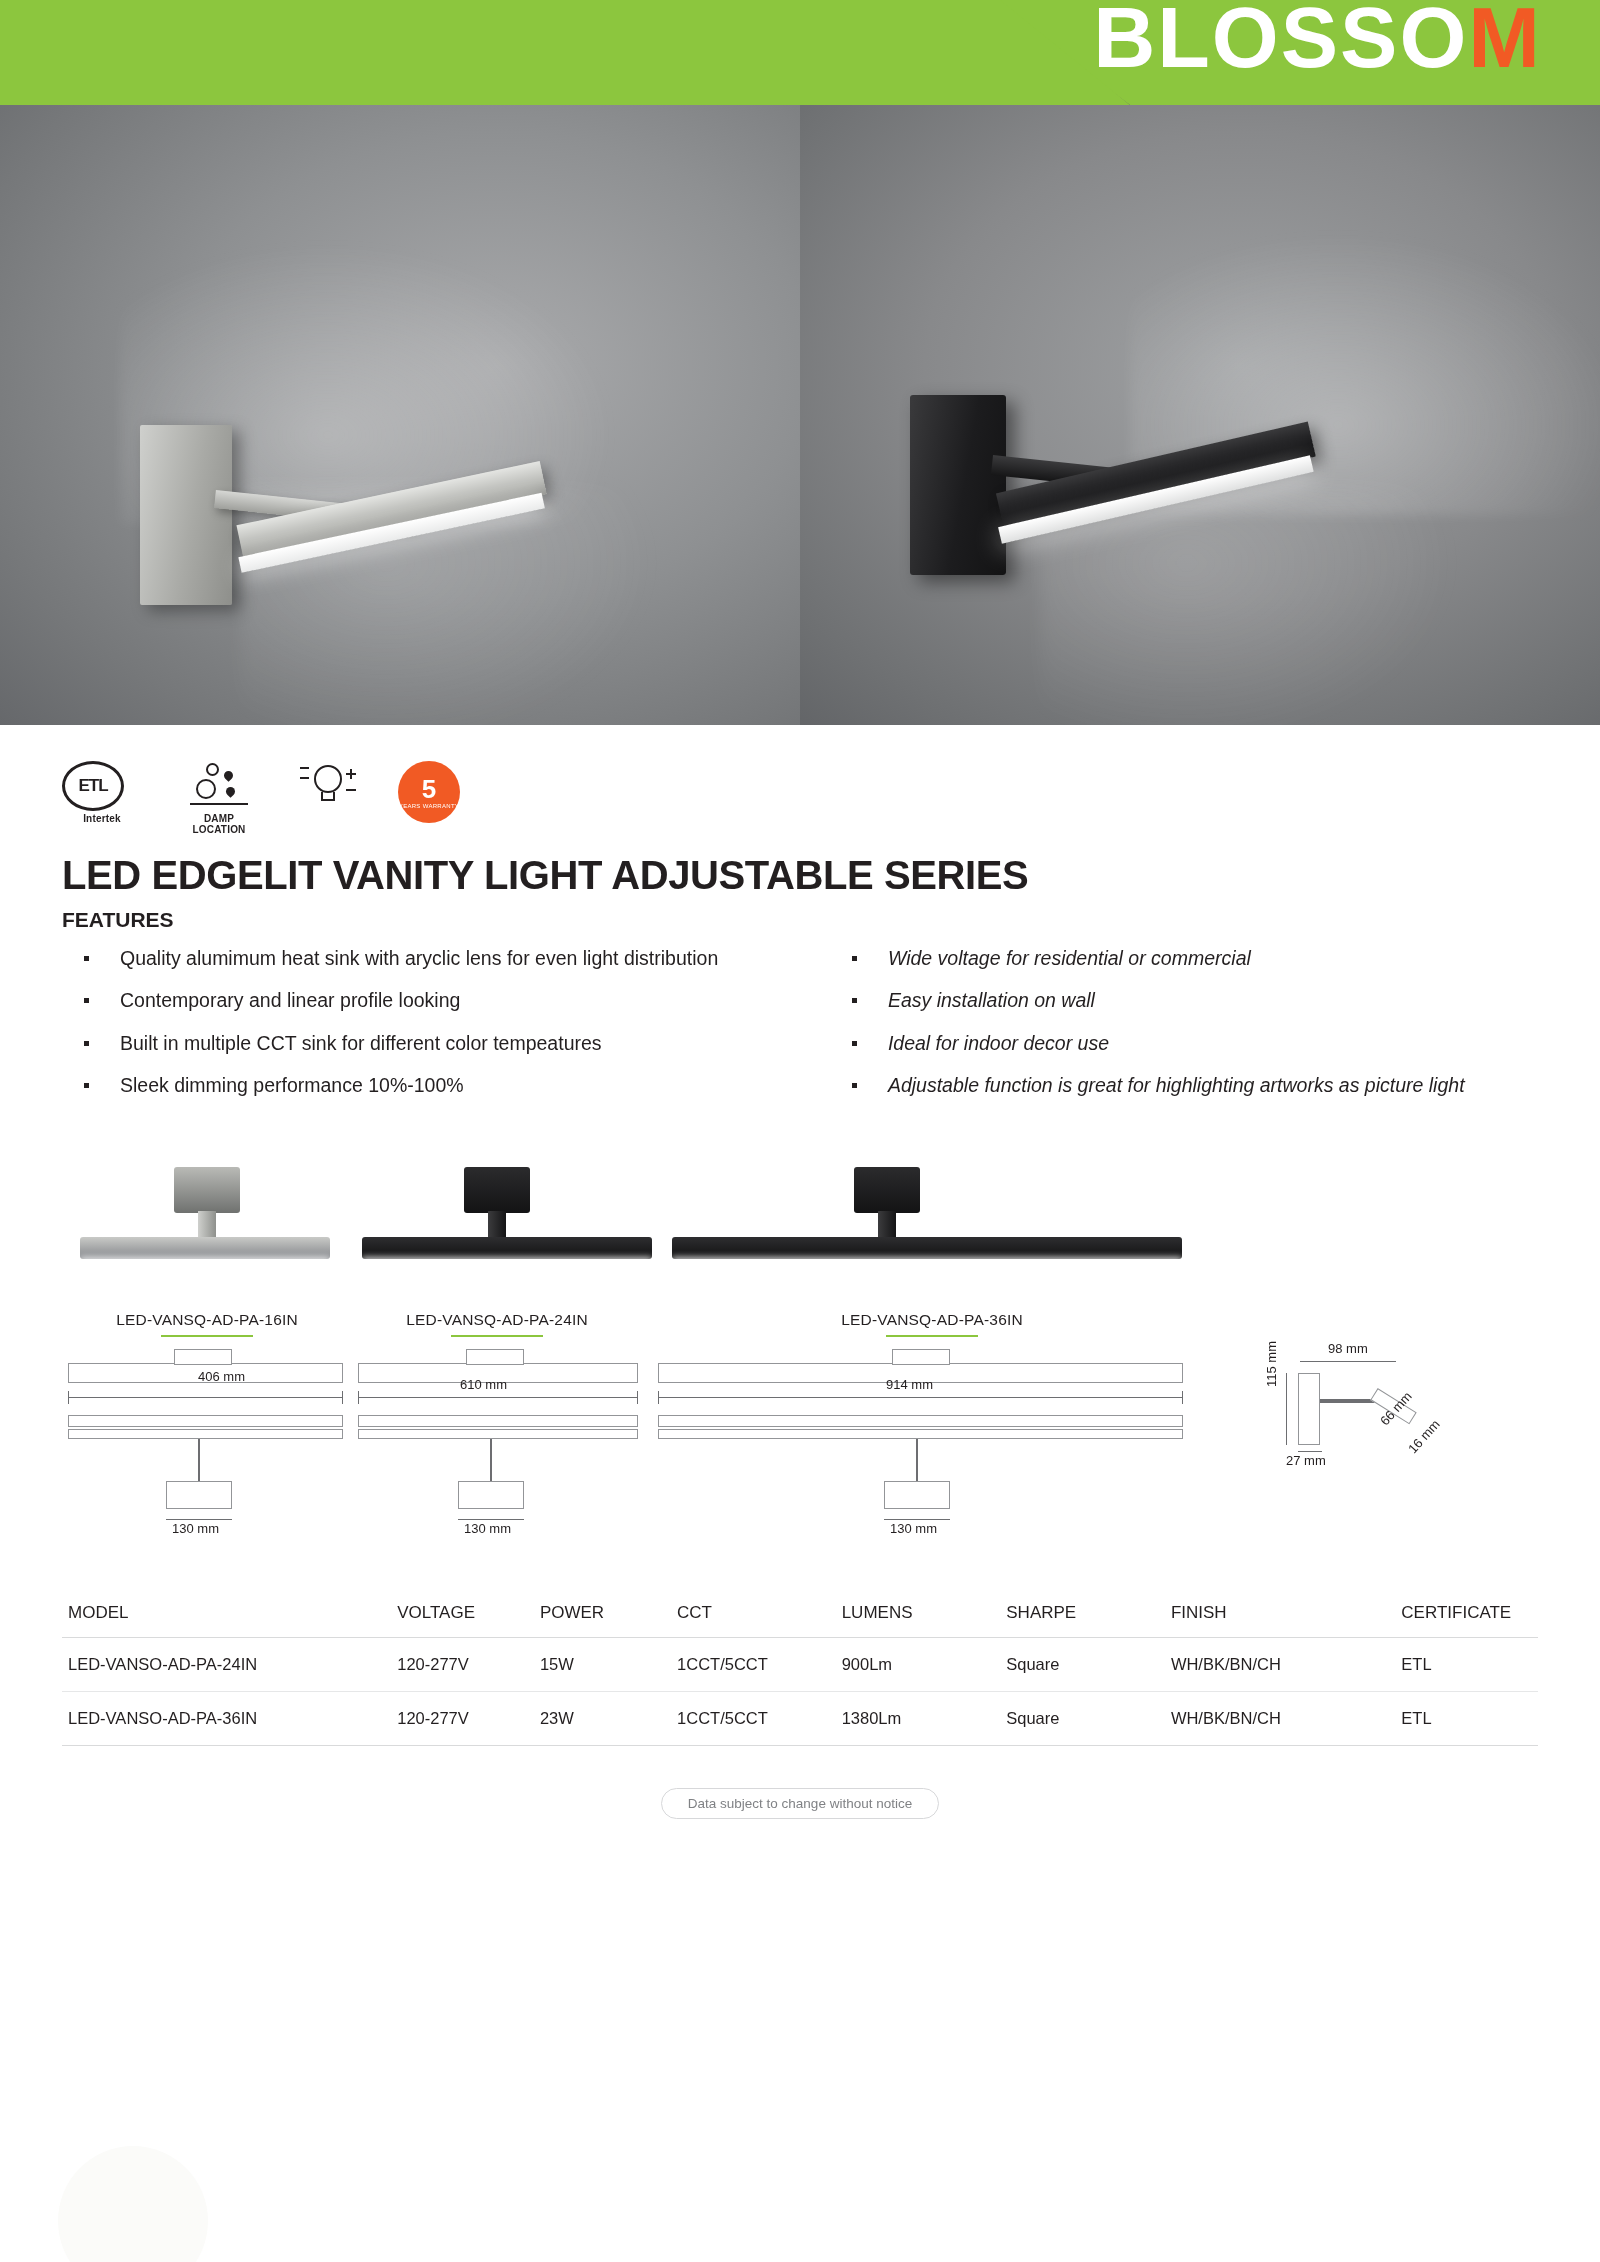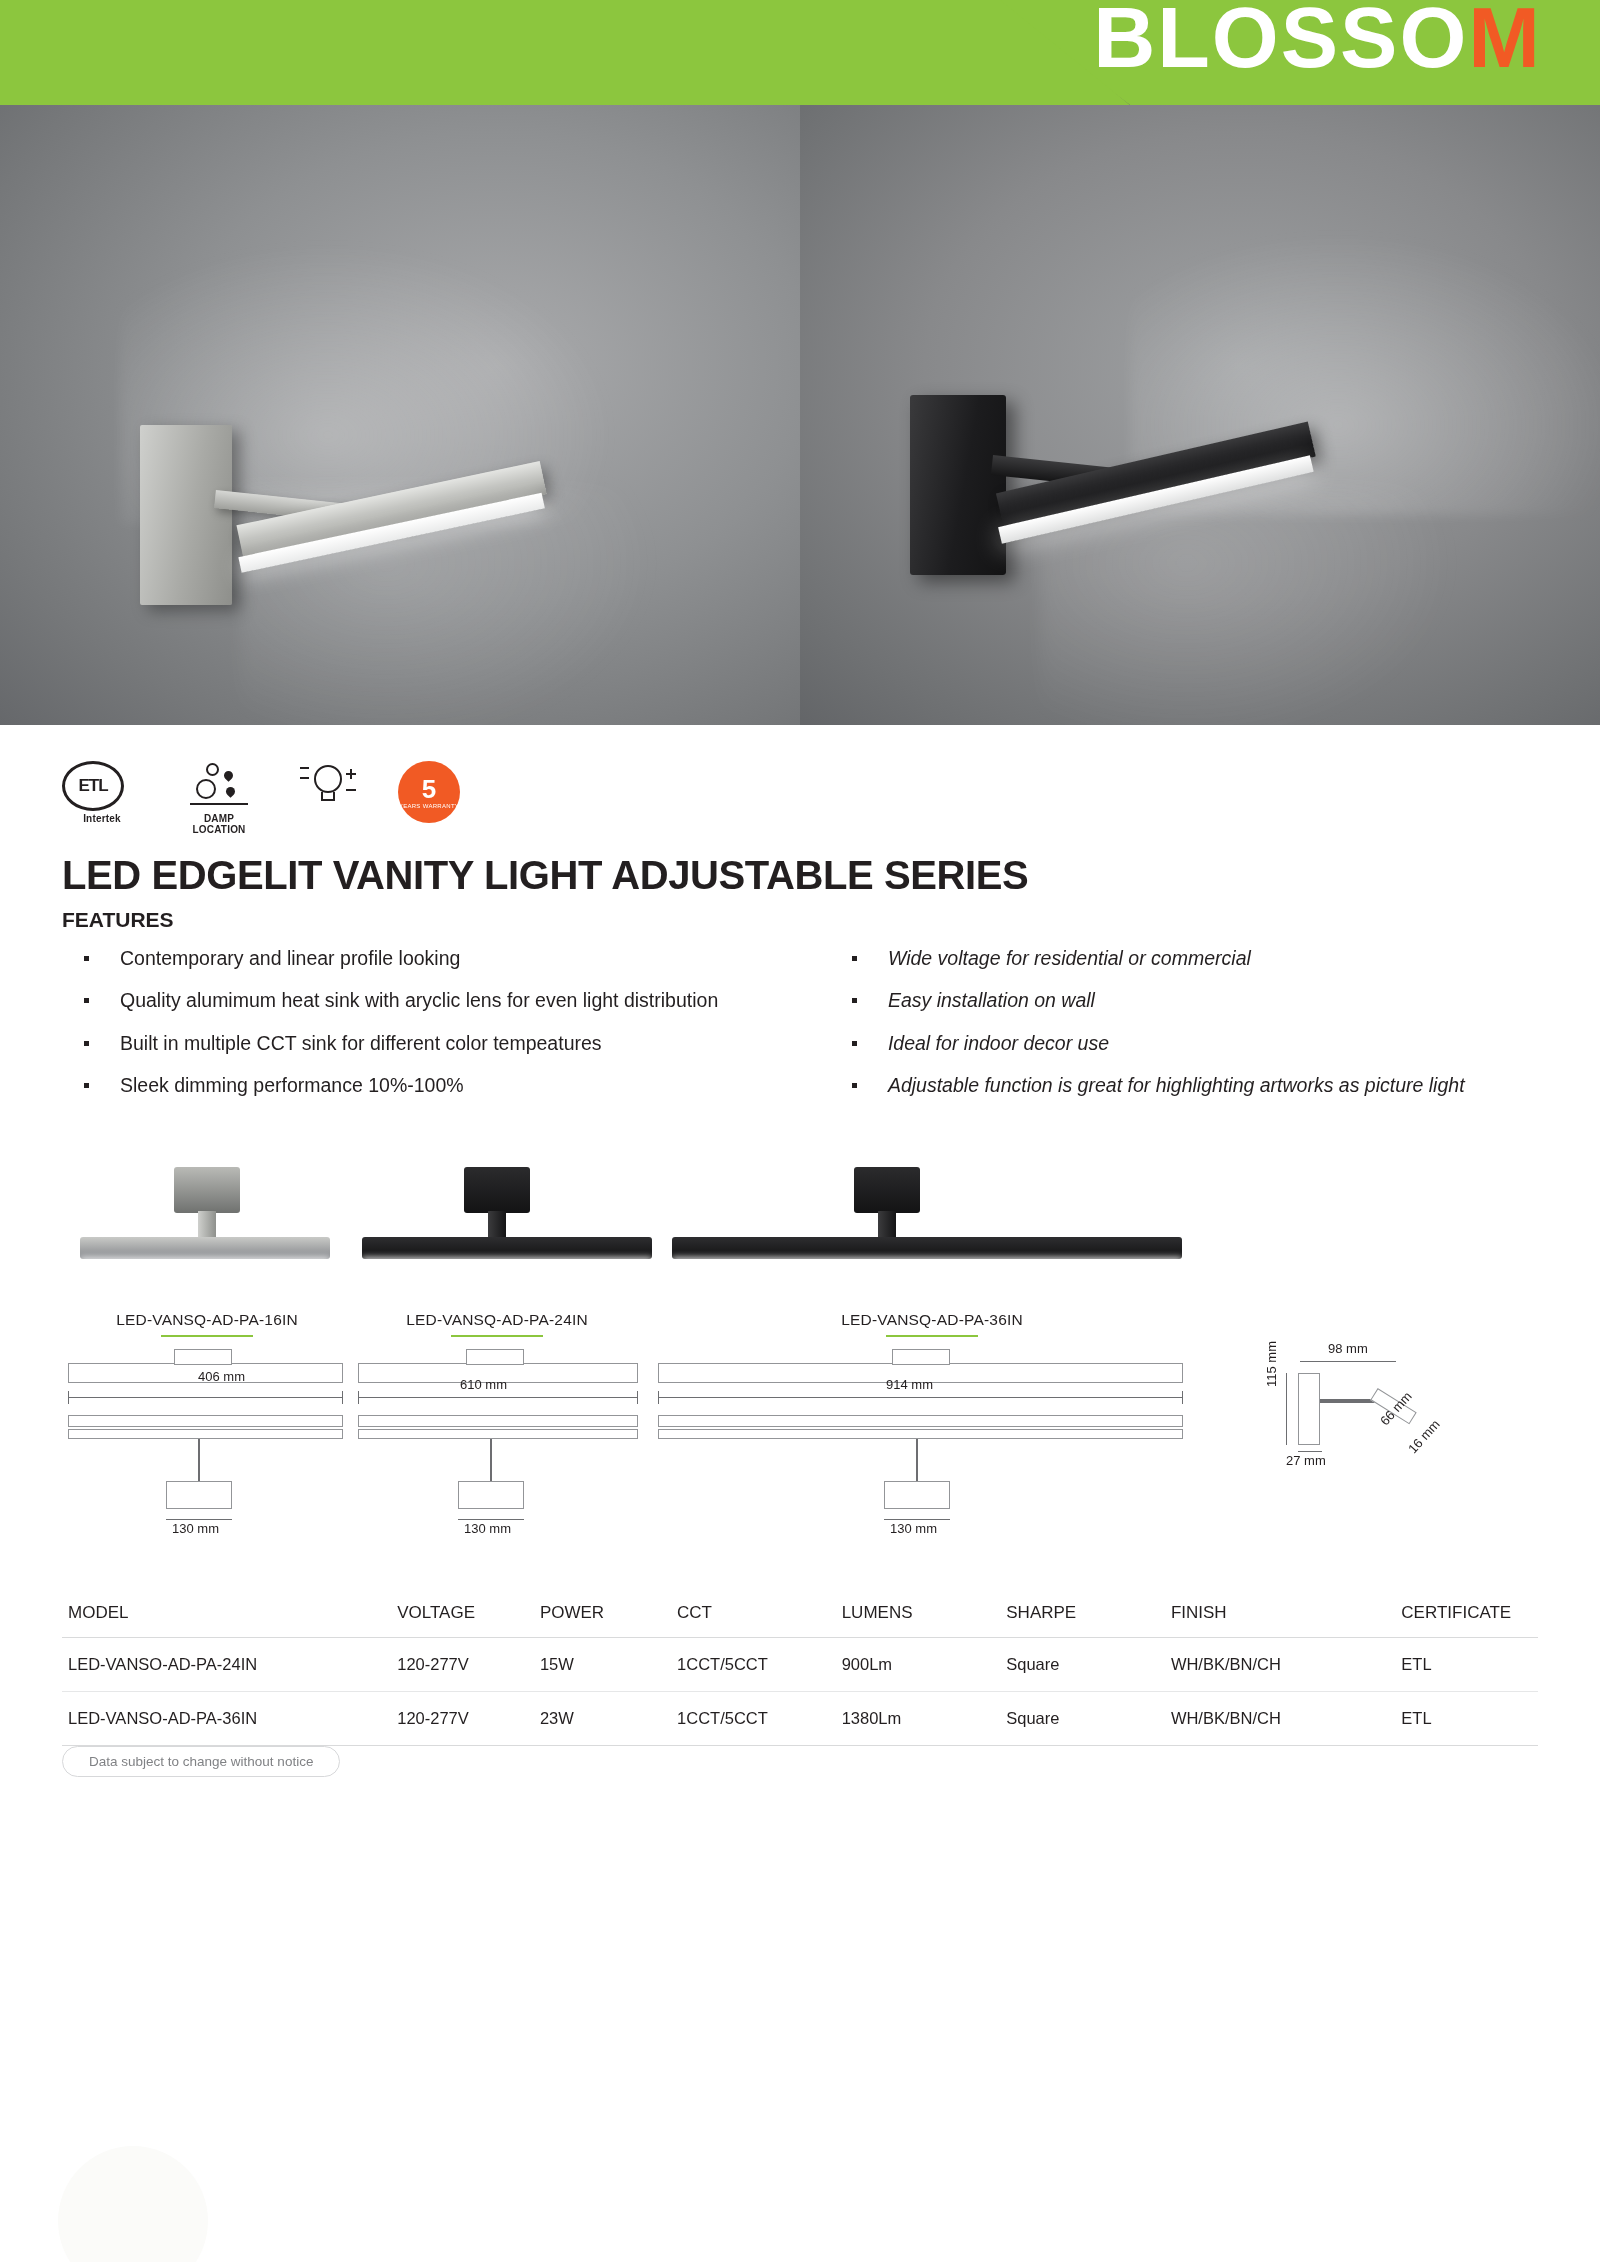--- a/index.html
+++ b/index.html
@@ -353,21 +353,21 @@
   table.spec tr:last-child td { border-bottom:1px solid #d9dadb; }
   .col-model { width:300px; }
   .col-volt { width:130px; }
   .col-power { width:125px; }
   .col-cct { width:150px; }
   .col-lum { width:150px; }
   .col-sharpe { width:150px; }
   .col-finish { width:210px; }
   .col-cert { width:130px; }
 
-  .notice-wrap { text-align:left; }
+  .notice-wrap { text-align:center; margin-top:42px; }
   .notice {
     display:inline-block;
     padding:7px 26px;
     border:1px solid #d7d8da;
     border-radius:22px;
     font-size:13.5px;
     color:#808285;
   }
 
   
@@ -452,22 +452,22 @@
     </div>
   </div>
 </div>
 
 <div class="content">
   <h1 class="main-title">LED EDGELIT VANITY LIGHT ADJUSTABLE SERIES</h1>
   <h2 class="features-h">FEATURES</h2>
   <div class="feat-cols">
     <div class="feat-col">
       <ul class="feat">
+        <li>Quality alumimum heat sink with aryclic lens for even light distribution</li>
         <li>Contemporary and linear profile looking</li>
-        <li>Quality alumimum heat sink with aryclic lens for even light distribution</li>
         <li>Built in multiple CCT sink for different color tempeatures</li>
         <li>Sleek dimming performance 10%-100%</li>
       </ul>
     </div>
     <div class="feat-col right">
       <ul class="feat">
         <li>Wide voltage for residential or commercial</li>
         <li>Easy installation on wall</li>
         <li>Ideal for indoor decor use</li>
         <li>Adjustable function is great for highlighting artworks as picture light</li>

